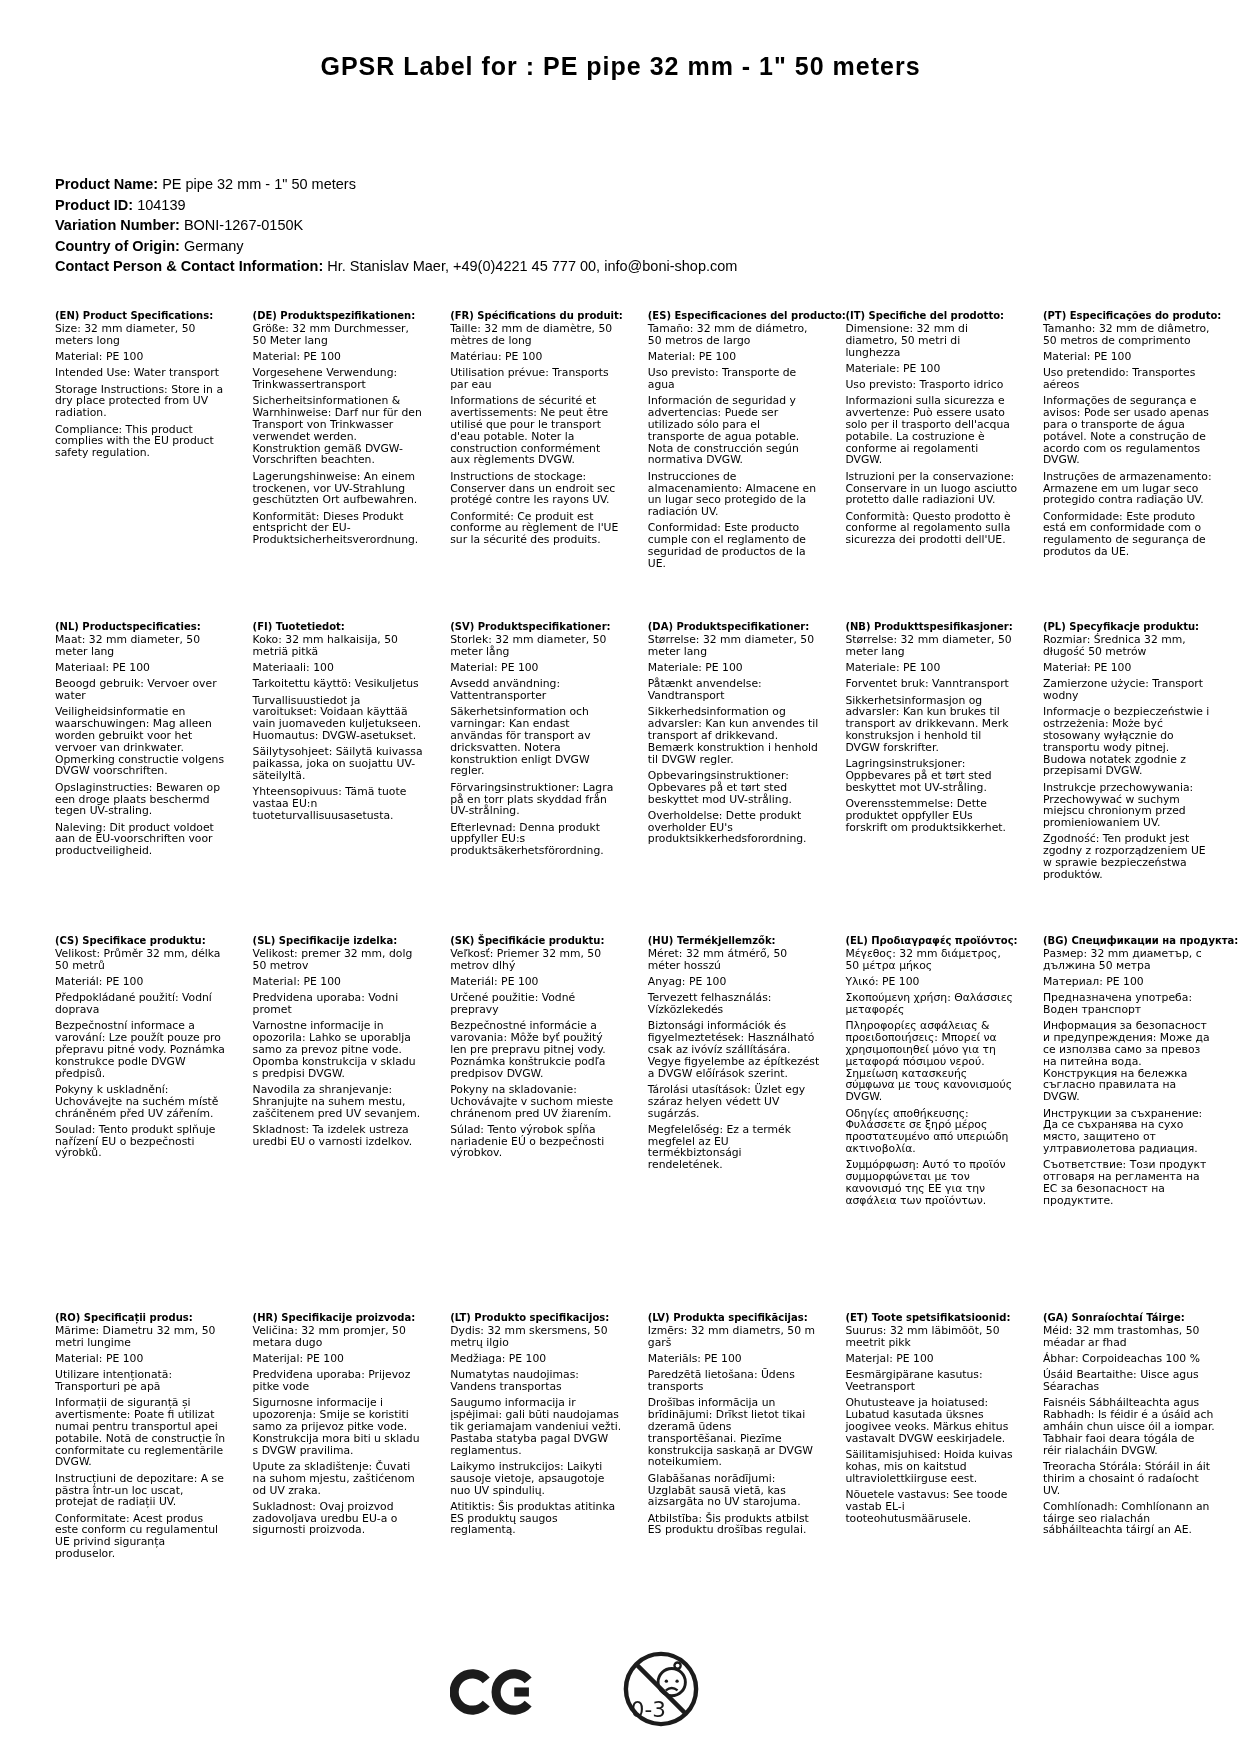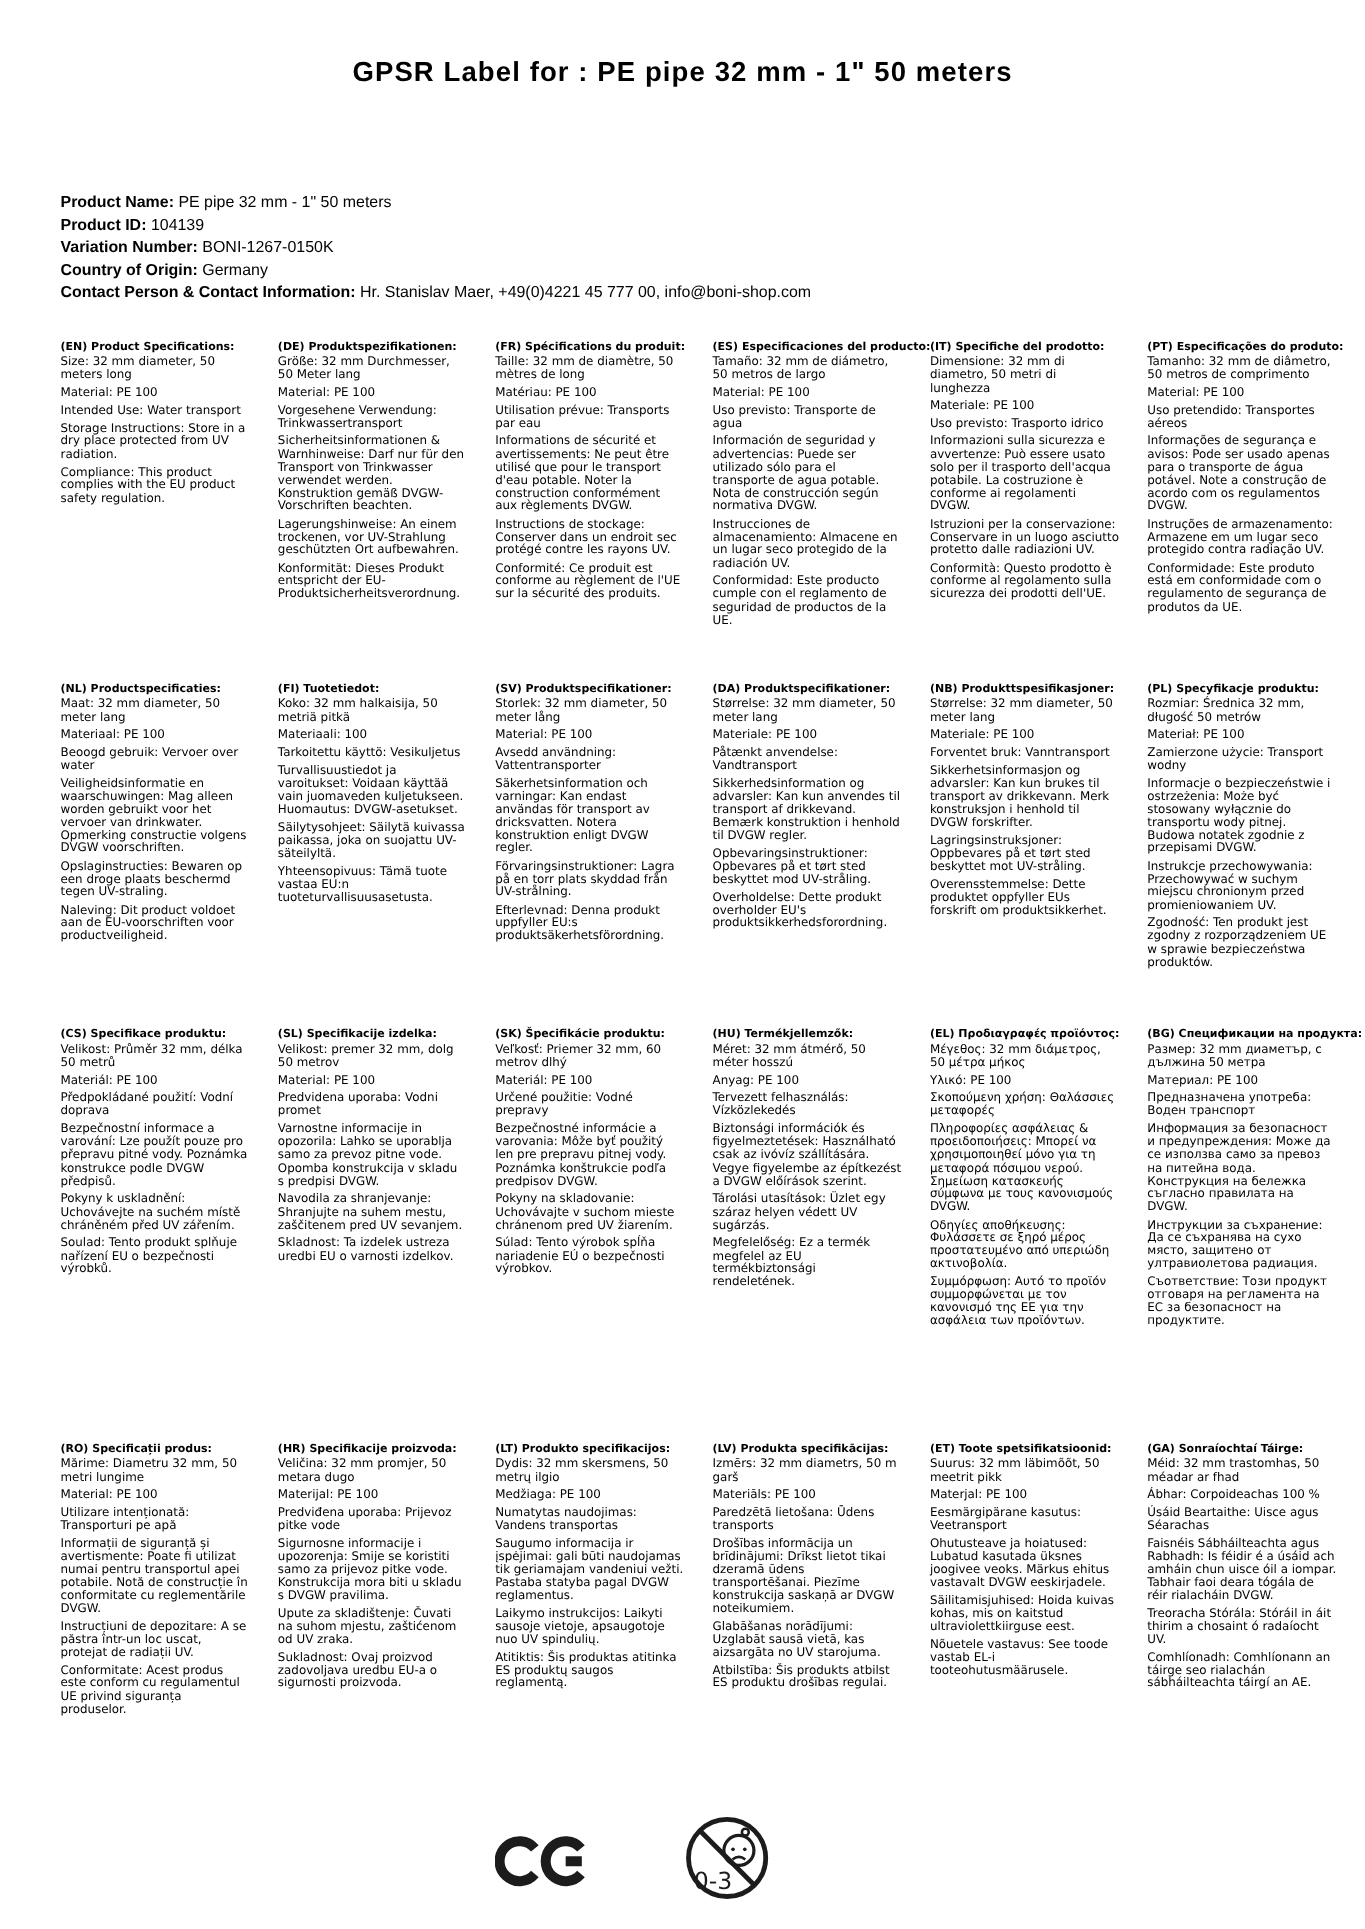--- a/index.html
+++ b/index.html
@@ -184,21 +184,21 @@
         <div class="lang-heading">(SL) Specifikacije izdelka:</div>
         <p class="lang-par">Velikost: premer 32 mm, dolg 50 metrov</p>
         <p class="lang-par">Material: PE 100</p>
         <p class="lang-par">Predvidena uporaba: Vodni promet</p>
         <p class="lang-par">Varnostne informacije in opozorila: Lahko se uporablja samo za prevoz pitne vode. Opomba konstrukcija v skladu s predpisi DVGW.</p>
         <p class="lang-par">Navodila za shranjevanje: Shranjujte na suhem mestu, zaščitenem pred UV sevanjem.</p>
         <p class="lang-par">Skladnost: Ta izdelek ustreza uredbi EU o varnosti izdelkov.</p>
       </div>
       <div class="lang-block">
         <div class="lang-heading">(SK) Špecifikácie produktu:</div>
-        <p class="lang-par">Veľkosť: Priemer 32 mm, 60 metrov dlhý</p>
+        <p class="lang-par">Veľkosť: Priemer 32 mm, 50 metrov dlhý</p>
         <p class="lang-par">Materiál: PE 100</p>
         <p class="lang-par">Určené použitie: Vodné prepravy</p>
         <p class="lang-par">Bezpečnostné informácie a varovania: Môže byť použitý len pre prepravu pitnej vody. Poznámka konštrukcie podľa predpisov DVGW.</p>
         <p class="lang-par">Pokyny na skladovanie: Uchovávajte v suchom mieste chránenom pred UV žiarením.</p>
         <p class="lang-par">Súlad: Tento výrobok spĺňa nariadenie EÚ o bezpečnosti výrobkov.</p>
       </div>
       <div class="lang-block">
         <div class="lang-heading">(HU) Termékjellemzők:</div>
         <p class="lang-par">Méret: 32 mm átmérő, 50 méter hosszú</p>
         <p class="lang-par">Anyag: PE 100</p>

